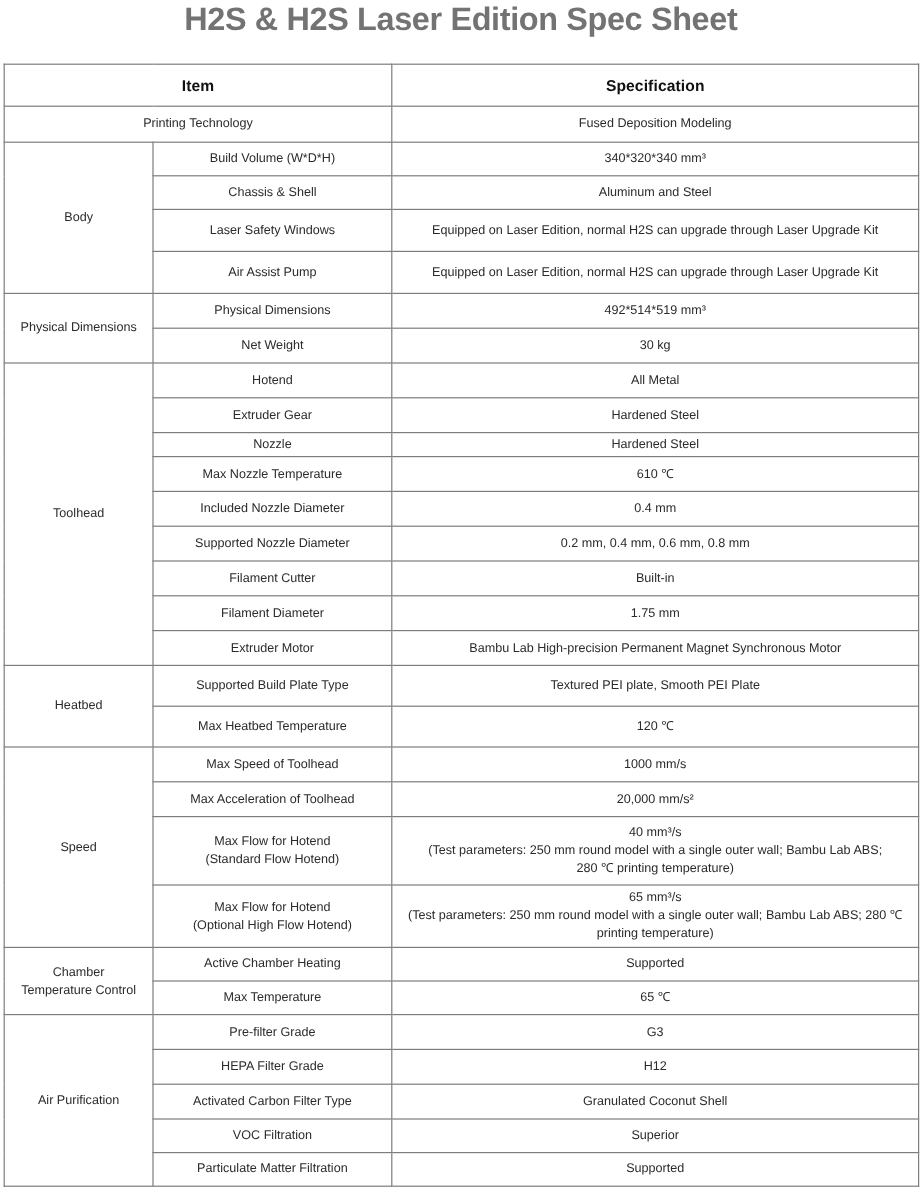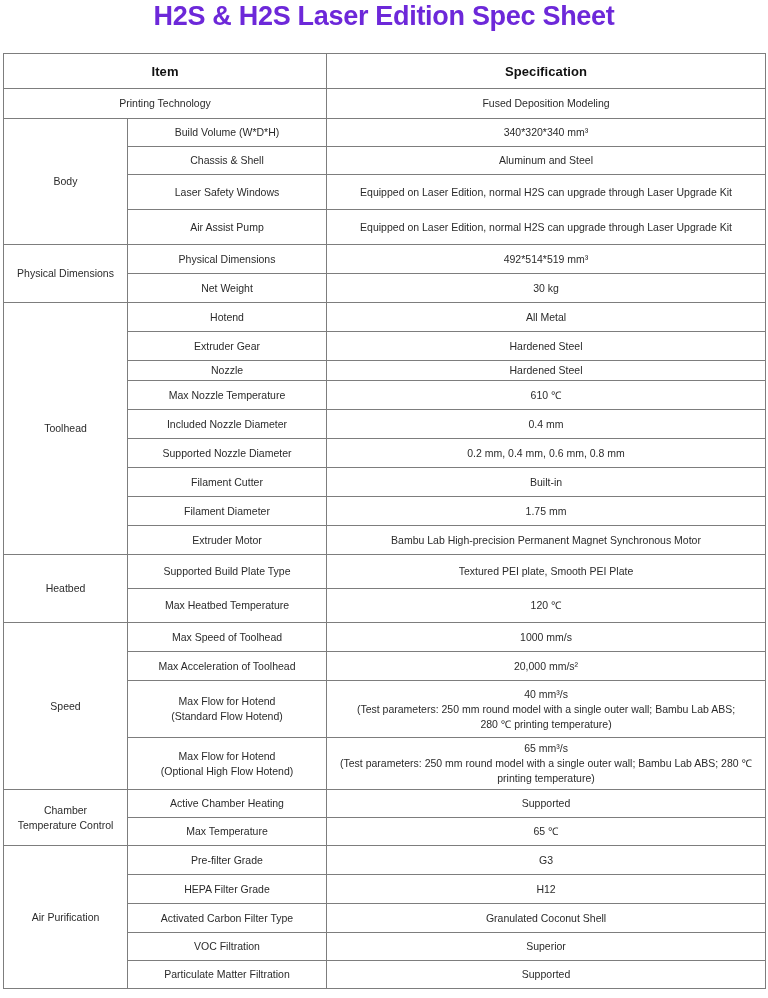--- a/index.html
+++ b/index.html
@@ -14,21 +14,21 @@
     font-family: "Liberation Sans", sans-serif;
     color: #222222;
   }
   .page-title {
     margin: 0;
     padding-top: 1px;
     text-align: center;
     font-size: 27px;
     line-height: 31px;
     font-weight: 700;
-    color: #6d28d9;
+    color: #737373;
     letter-spacing: -0.3px;
   }
   table.spec-table {
     border-collapse: collapse;
     table-layout: fixed;
     width: 762px;
     margin: 21px 0 0 3px;
   }
   table.spec-table td {
     border: 1px solid #7d7d7d;

